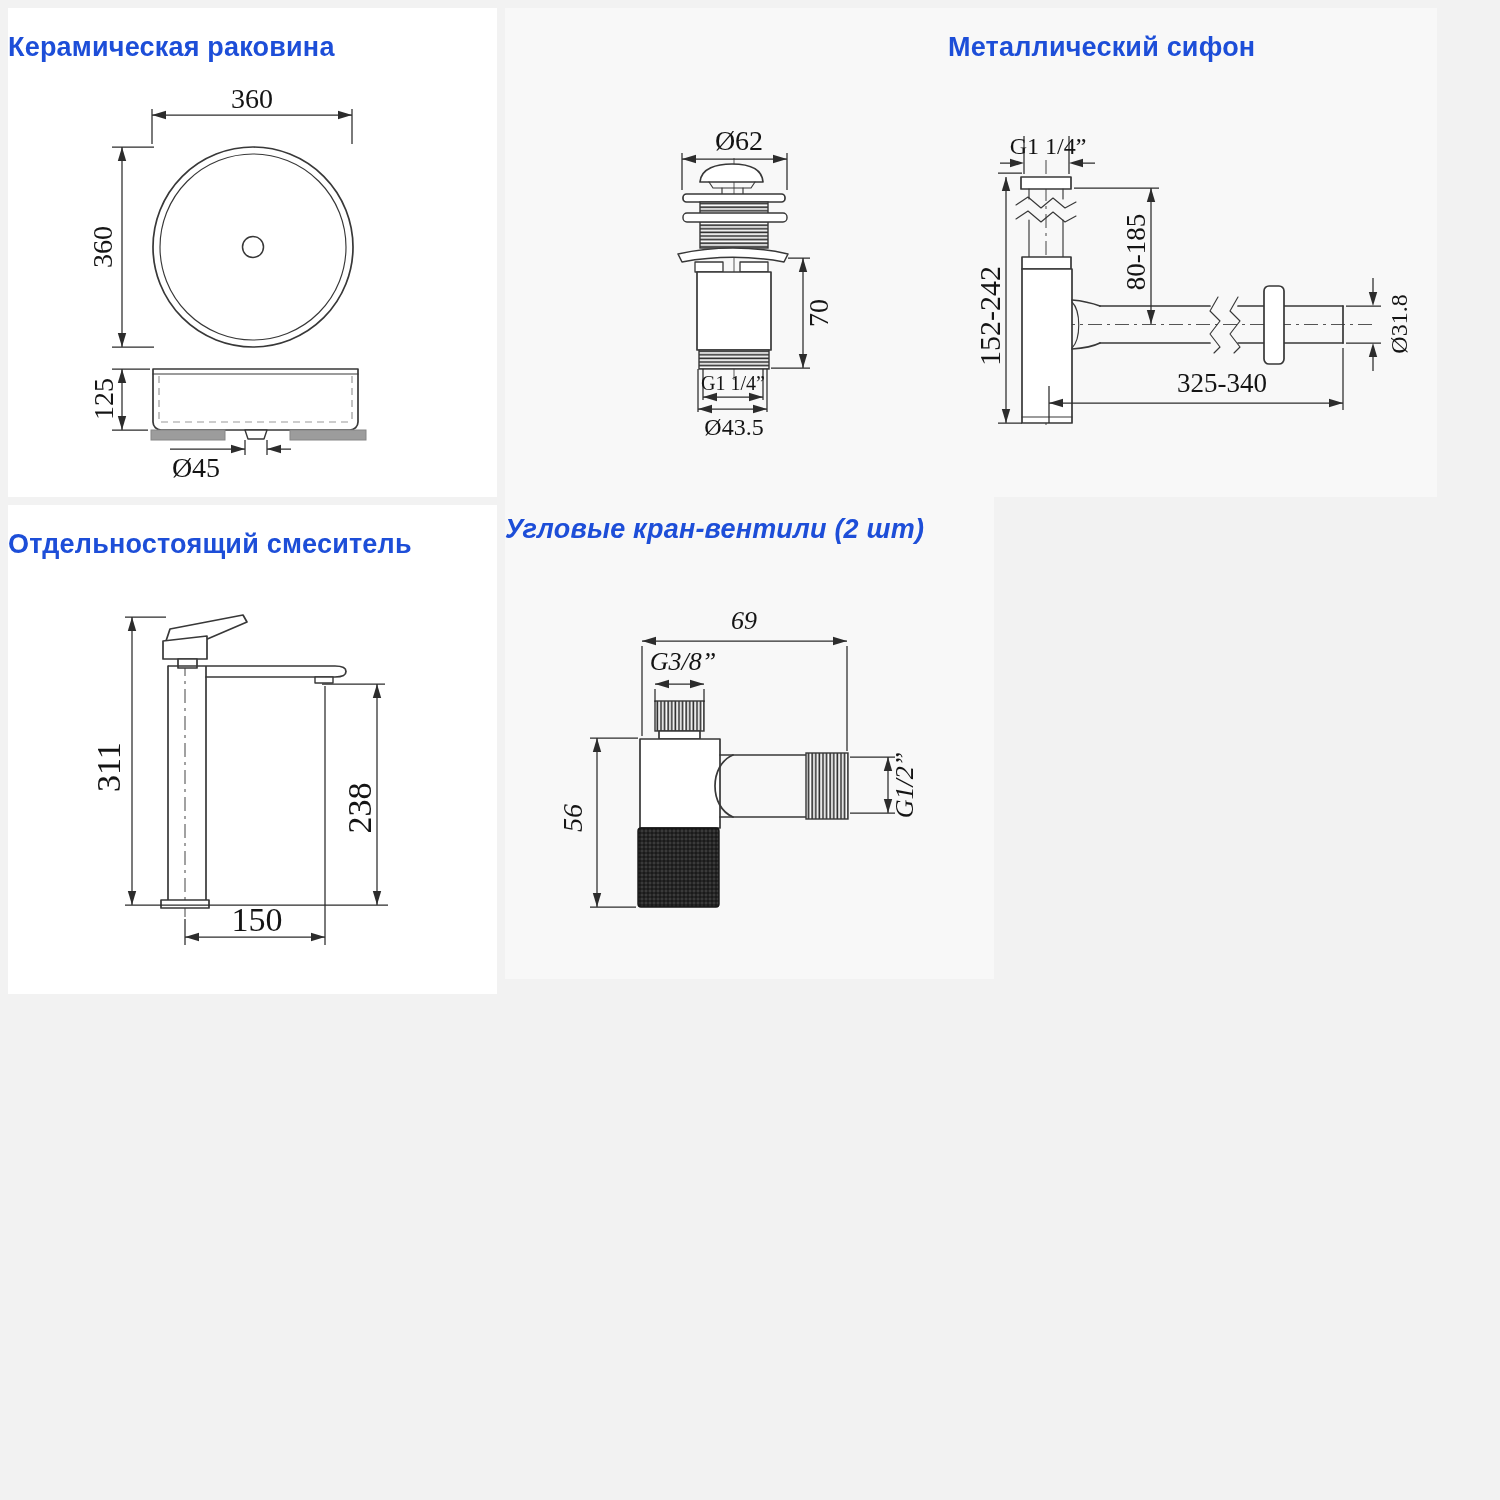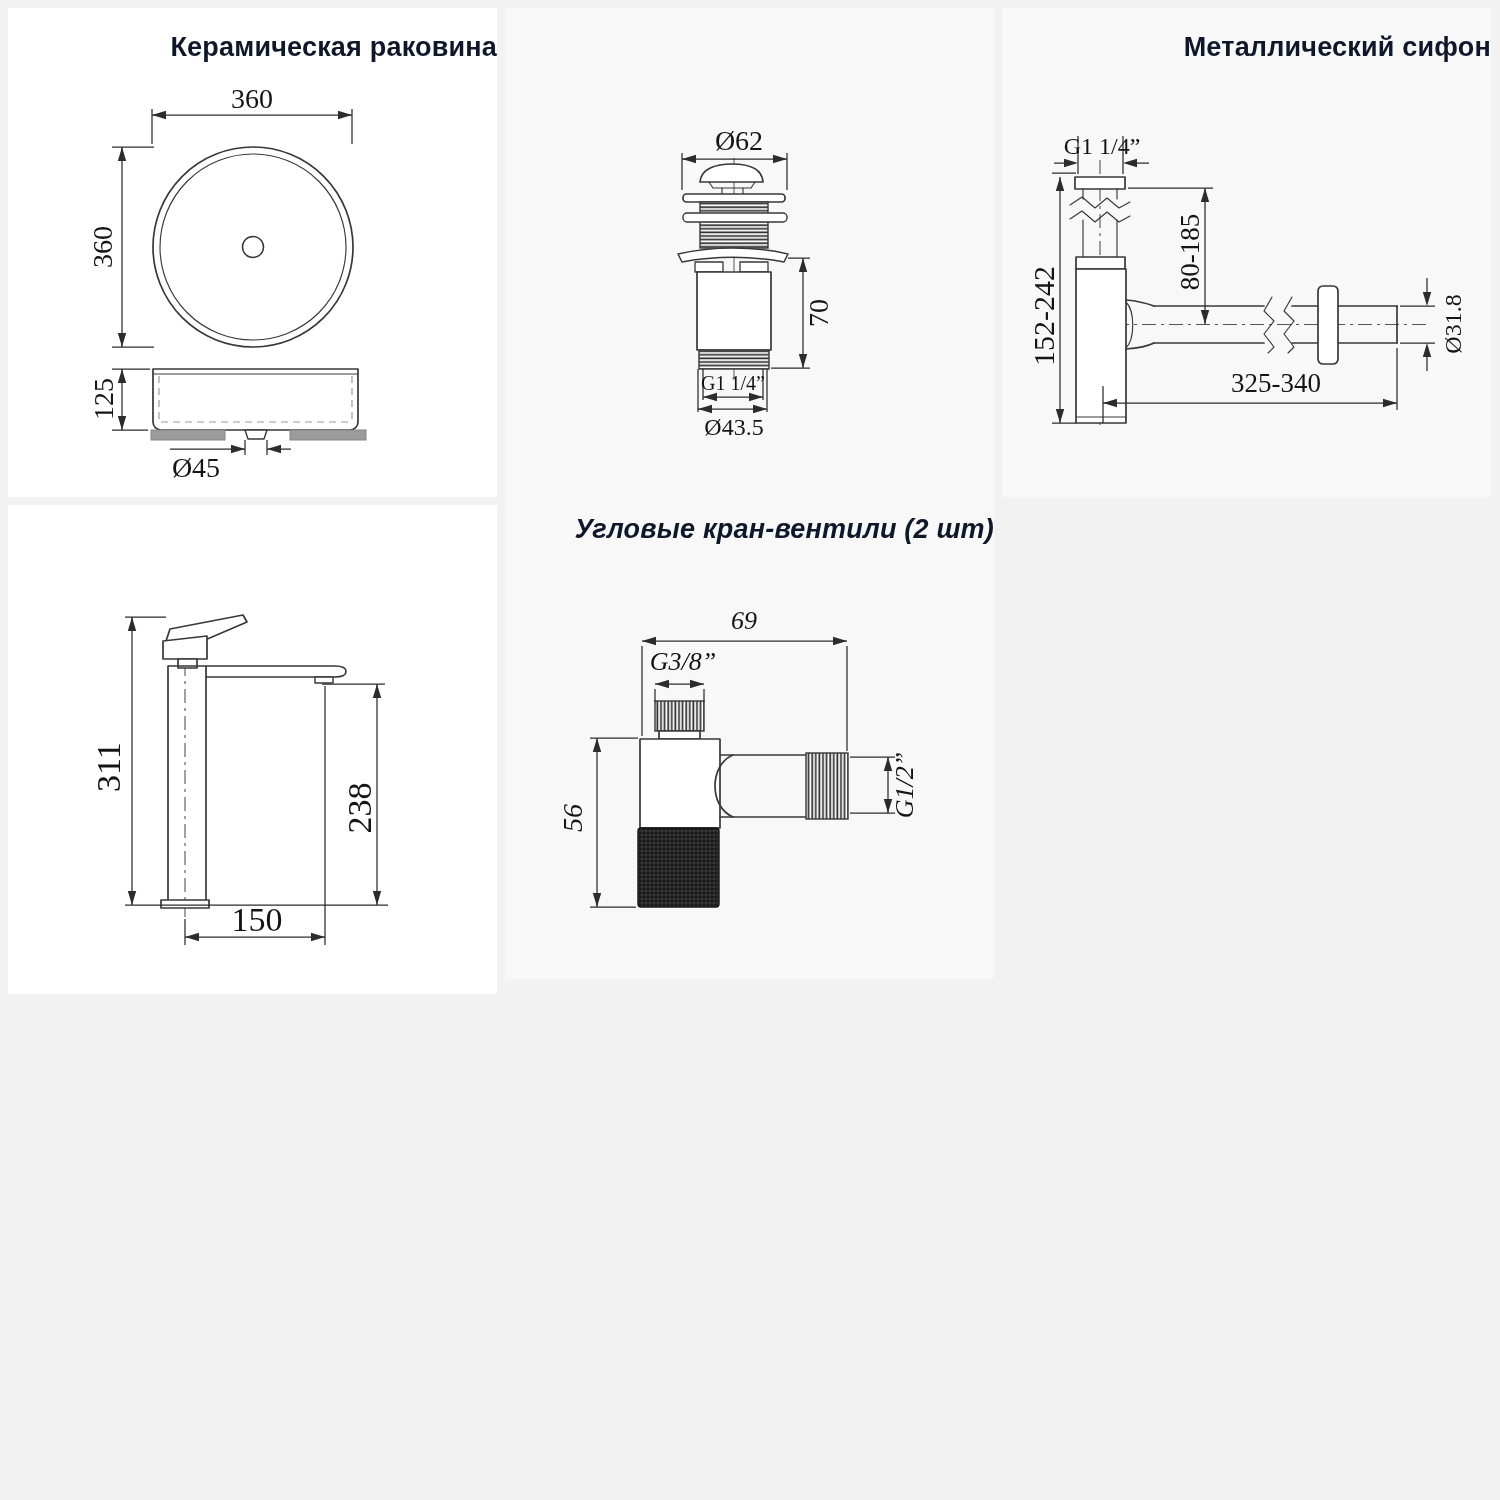--- a/index.html
+++ b/index.html
@@ -1,21 +1,21 @@
 <!DOCTYPE html>
 <html><head>
 <meta charset="utf-8">
 <style>
   html,body{margin:0;padding:0;background:#f2f2f2;}
   .stage{position:relative;width:1500px;height:1500px;background:#f2f2f2;overflow:hidden;
          font-family:"Liberation Sans",sans-serif;}
   .panel{position:absolute;width:489px;height:489px;background:#ffffff;}
   .panel.tint{background:#f8f8f8;}
-  .ptitle{position:absolute;top:24px;left:0;width:100%;text-align:right;
-          font-weight:bold;font-size:27px;color:#0f172a;letter-spacing:.2px;}
+  .ptitle{position:absolute;top:24px;left:0;width:100%;text-align:left;
+          font-weight:bold;font-size:27px;color:#1d4ed8;letter-spacing:.2px;}
   svg.draw{position:absolute;left:0;top:0;}
   .ln{fill:none;stroke:#383838;stroke-width:1.7;stroke-linejoin:round;stroke-linecap:round;}
   .lnf{fill:#ffffff;stroke:#383838;stroke-width:1.7;stroke-linejoin:round;}
   .th{stroke-width:1.15;}
   .dm{fill:none;stroke:#2c2c2c;stroke-width:1.25;}
   .ar{fill:#2c2c2c;stroke:none;}
   .dash{fill:none;stroke:#9a9a9a;stroke-width:1.2;stroke-dasharray:7 5;}
   .cl{fill:none;stroke:#555555;stroke-width:1.1;stroke-dasharray:14 5 3 5;}
   .clthin{fill:none;stroke:#5a5a5a;stroke-width:1;}
   text.t{font-family:"Liberation Serif","DejaVu Serif",serif;fill:#141414;}
@@ -118,21 +118,21 @@
       <g>
         <path class="dm" d="M193,361 V404 M262,361 V404"></path>
         <line class="dm" x1="193" y1="401" x2="262" y2="401"></line>
         <polygon class="ar" points="193,401 207,396.8 207,405.2"></polygon>
         <polygon class="ar" points="262,401 248,396.8 248,405.2"></polygon>
         <text class="t" font-size="24" text-anchor="middle" x="229" y="419" dy=".35em">Ø43.5</text>
       </g>
     </svg>
   </div>
 
-  <div class="panel tint" style="left:1002px;top:8px;">
+  <div class="panel tint" style="left:948px;top:8px;">
     <div class="ptitle">Металлический сифон</div>
     <svg class="draw" width="489" height="489" viewBox="0 0 489 489">
       <line class="cl" x1="98" y1="152" x2="98" y2="420"></line>
       <line class="cl" x1="86" y1="316.5" x2="428" y2="316.5"></line>
       <g>
         <rect class="lnf" x="73" y="169" width="50" height="12"></rect>
         <path class="ln th" d="M81,181 V191 M115,181 V191 M81,212 V249 M115,212 V249"></path>
         <path class="ln th" d="M68,197 L80,189 L93,200 L105,190 L117,200 L128,194"></path>
         <path class="ln th" d="M68,211 L80,203 L93,214 L105,204 L117,214 L128,208"></path>
         <rect class="lnf" x="74" y="249" width="49" height="12"></rect>
@@ -178,20 +178,21 @@
         <path class="dm" d="M101,378 V415 M395,340 V402"></path>
         <line class="dm" x1="101" y1="395" x2="395" y2="395"></line>
         <polygon class="ar" points="101,395 115,390.8 115,399.2"></polygon>
         <polygon class="ar" points="395,395 381,390.8 381,399.2"></polygon>
         <text class="t" font-size="27" text-anchor="middle" x="274" y="375" dy=".35em">325-340</text>
       </g>
     </svg>
   </div>
 
   <div class="panel" style="left:8px;top:505px;">
+    <div class="ptitle">Отдельностоящий смеситель</div>
     <svg class="draw" width="489" height="489" viewBox="0 0 489 489">
       <line class="cl" x1="177" y1="157" x2="177" y2="412"></line>
       <g>
         <path class="lnf" d="M158,136 L162,124 L235,110 L239,117 L197,135 Z"></path>
         <path class="lnf" d="M155,136 L199,131 L199,154 L155,154 Z"></path>
         <rect class="lnf" x="170" y="154" width="19" height="9"></rect>
         <path class="lnf" d="M160,161 H327 Q338,161 338,166.5 Q338,172 327,172 H198 V161"></path>
         <rect class="lnf" style="stroke-width:1.4" x="307" y="172" width="18" height="6"></rect>
         <line class="ln" x1="160" y1="161" x2="160" y2="395"></line>
         <line class="ln" x1="198" y1="172" x2="198" y2="395"></line>

